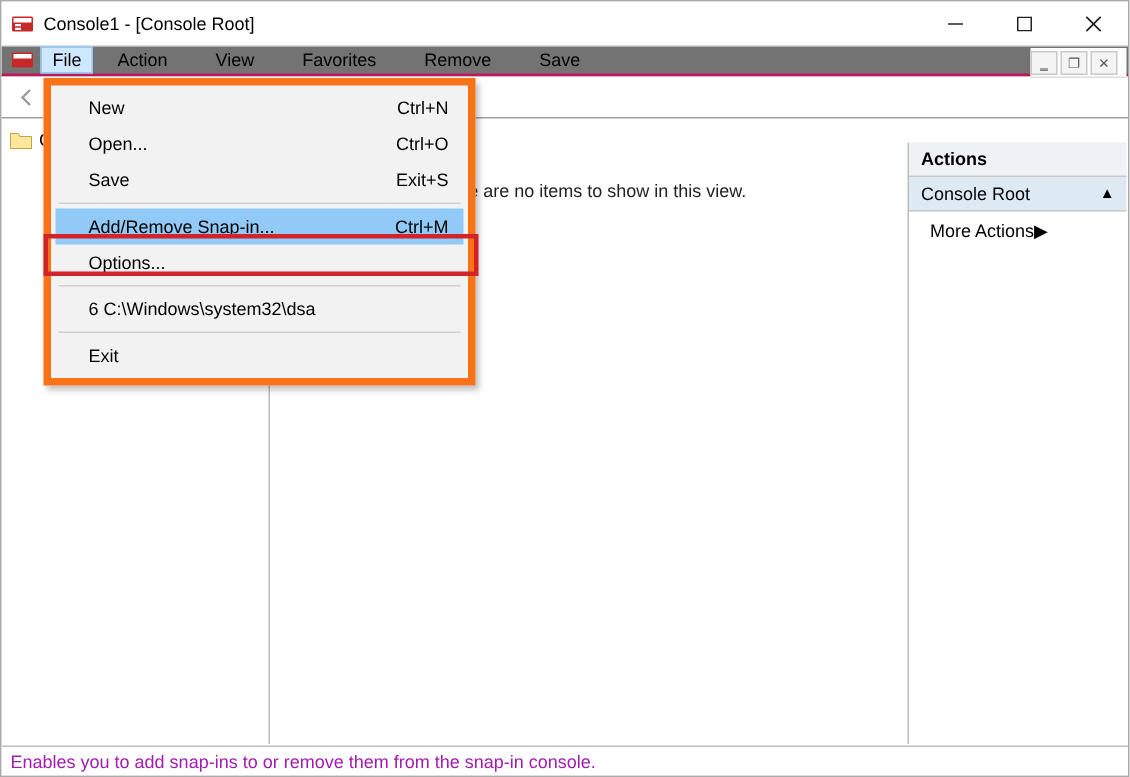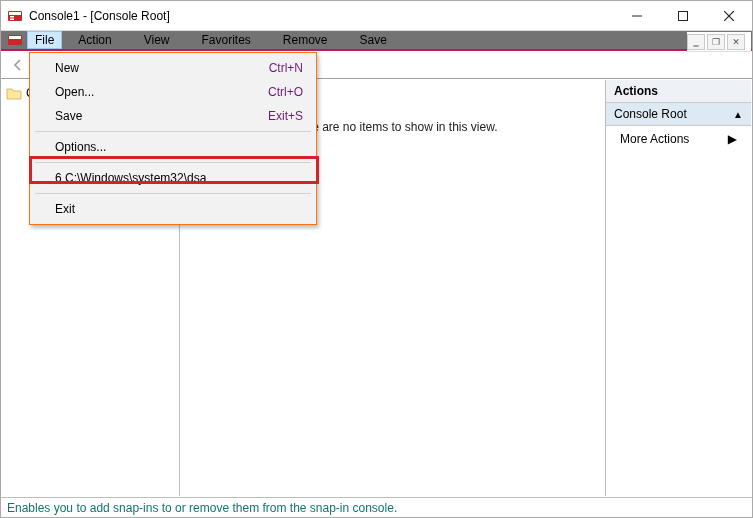--- a/index.html
+++ b/index.html
@@ -18,32 +18,32 @@
 .menubar .menu-item { padding: 2px 16px; cursor: default; }
 .menubar .menu-item.open { background: #cde8ff; border: 1px solid #98c7ee; padding: 1px 7px; }
 
 .toolbar { height: 28px; display: flex; align-items: center; padding-left: 6px; gap: 6px; border-bottom: 1px solid #a0a0a0; background: #fff; }
 .toolbar .tb-btn { width: 22px; height: 22px; display: flex; align-items: center; justify-content: center; color: #888; }
 
 .workspace { position: absolute; top: 79px; bottom: 21px; left: 1px; right: 1px; display: flex; }
 .tree-pane { width: 178px; border-right: 1px solid #bdbdbd; padding: 6px 4px; }
 .tree-node { display: flex; align-items: center; gap: 4px; }
 .content-pane { flex: 1; display: flex; align-items: flex-start; justify-content: center; padding-top: 40px; color: #222; }
-.actions-pane { width: 146px; border-left: 1px solid #bdbdbd; display: flex; flex-direction: column; }
+.actions-pane { width: 146px; border-left: 1px solid #bdbdbd; display: flex; flex-direction: column; margin-top: 15px; }
 .actions-header { background: #eef2f6; border-bottom: 1px solid #c9c9c9; padding: 4px 8px; font-weight: 600; }
 .actions-group { background: #deeaf3; border-bottom: 1px solid #c9c9c9; padding: 4px 8px; display: flex; justify-content: space-between; align-items: center; }
 .actions-group .chev { font-size: 10px; }
-.actions-item { padding: 6px 14px; display: flex; justify-content: space-between; align-items: center; }
+.actions-item { padding: 6px 14px; display: flex; align-items: center; }
 
-.statusbar { position: absolute; bottom: 0; left: 0; right: 0; height: 20px; border-top: 1px solid #bdbdbd; display: flex; align-items: center; padding: 0 6px; background: #fff; color: #0f766e; }
+.statusbar { position: absolute; bottom: 0; left: 0; right: 0; height: 20px; border-top: 1px solid #bdbdbd; display: flex; align-items: center; padding: 0 6px; background: #fff; color: #a21caf; }
 
-.dropdown { position: absolute; left: 28px; top: 51px; width: 288px; background: #f2f2f2; border: 1px solid #f97316; box-shadow: 2px 3px 4px rgba(0,0,0,0.25); padding: 3px; z-index: 50; }
+.dropdown { position: absolute; left: 28px; top: 51px; width: 288px; background: #f2f2f2; border: 5px solid #f97316; box-shadow: 2px 3px 4px rgba(0,0,0,0.25); padding: 3px; z-index: 50; }
 .dd-item { display: flex; align-items: center; height: 24px; padding: 0 10px 0 22px; position: relative; }
 .dd-item .label { flex: 1; }
-.dd-item .shortcut { color: #701a75; }
+.dd-item .shortcut { color: #000000; }
 .dd-sep { height: 1px; background: #d0d0d0; margin: 3px 2px; }
 .dd-item.highlight { background: #91c9f7; }
 .dd-highlight-box { position: absolute; border: 3px solid #d1232a; pointer-events: none; z-index: 60; }
 
 svg { display: block; }
 </style>
 </head>
 <body>
 
 <div class="titlebar">
@@ -146,20 +146,24 @@
   </div>
   <div class="dd-item">
     <span class="label">Open...</span>
     <span class="shortcut">Ctrl+O</span>
   </div>
   <div class="dd-item">
     <span class="label">Save</span>
     <span class="shortcut">Exit+S</span>
   </div>
   <div class="dd-sep"></div>
+  <div class="dd-item highlight">
+    <span class="label">Add/Remove Snap-in...</span>
+    <span class="shortcut">Ctrl+M</span>
+  </div>
   <div class="dd-item">
     <span class="label">Options...</span>
   </div>
   <div class="dd-sep"></div>
   <div class="dd-item">
     <span class="label">6 C:\Windows\system32\dsa</span>
   </div>
   <div class="dd-sep"></div>
   <div class="dd-item">
     <span class="label">Exit</span>

